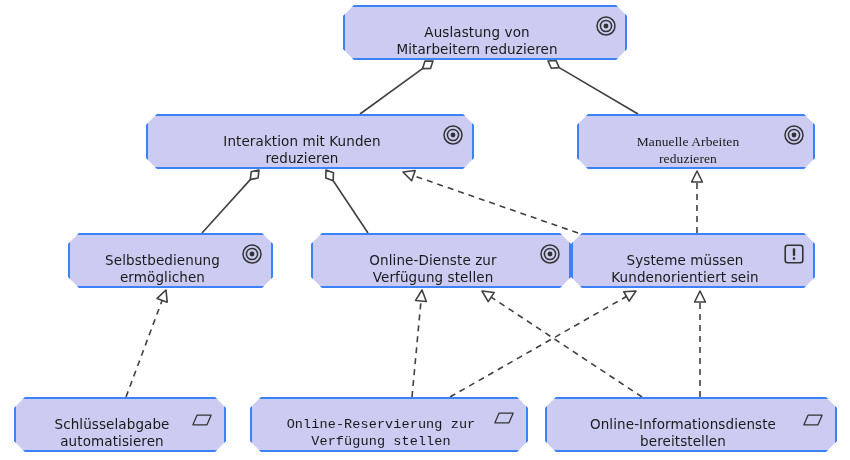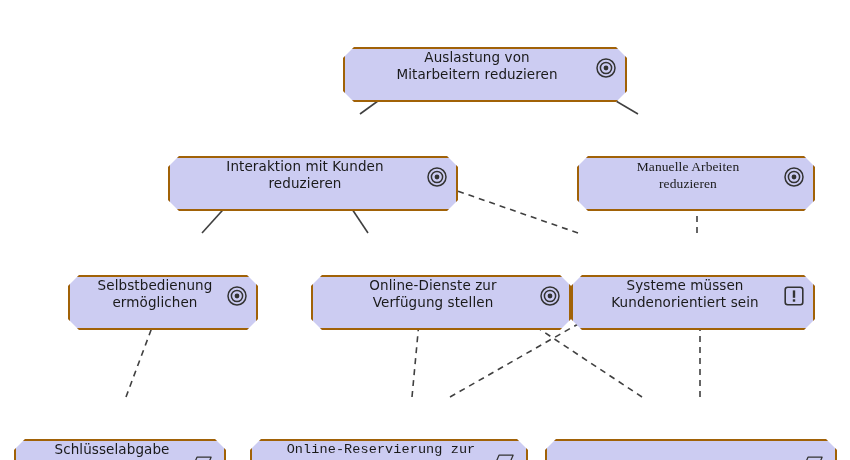--- a/index.html
+++ b/index.html
@@ -21,30 +21,29 @@
     left: 0;
     top: 0;
     width: 850px;
     height: 460px;
     pointer-events: none;
   }
   .node {
     position: absolute;
     box-sizing: border-box;
     background: #ccccf2;
-    border: 2px solid #a16207;
+    border: 2px solid #3b82f6;
     display: flex;
-    align-items: flex-start;
+    align-items: flex-end;
     justify-content: center;
     text-align: center;
     -webkit-clip-path: polygon(11px 0, calc(100% - 11px) 0, 100% 11px, 100% calc(100% - 11px),
                                calc(100% - 11px) 100%, 11px 100%, 0 calc(100% - 11px), 0 11px);
     clip-path: polygon(11px 0, calc(100% - 11px) 0, 100% 11px, 100% calc(100% - 11px),
                        calc(100% - 11px) 100%, 11px 100%, 0 calc(100% - 11px), 0 11px);
-    margin-top: 42px;
   }
   .node-label {
     font-size: 13.5px;
     line-height: 17px;
     color: #1a1a1a;
     padding: 0 30px 0 14px;
     white-space: pre-line;
     letter-spacing: 0.1px;
   }
   .node-icon {
@@ -116,39 +115,39 @@
   <div id="node-layer">
       <div class="node" style="left: 343px; top: 5px; width: 284px; height: 55px;">
         <div class="node-label">Auslastung von
 Mitarbeitern reduzieren</div>
         <span class="node-icon"><svg viewBox="0 0 20 20" width="100%" height="100%">
             <circle cx="10" cy="10" r="9" fill="none" stroke="#333333" stroke-width="1.5"></circle>
             <circle cx="10" cy="10" r="5.6" fill="none" stroke="#333333" stroke-width="1.5"></circle>
             <circle cx="10" cy="10" r="2.4" fill="#333333" stroke="#333333" stroke-width="0"></circle>
           </svg></span>
       </div>
-      <div class="node" style="left: 168px; top: 114px; width: 290px; height: 55px;">
+      <div class="node" style="left: 146px; top: 114px; width: 328px; height: 55px;">
         <div class="node-label">Interaktion mit Kunden
 reduzieren</div>
         <span class="node-icon"><svg viewBox="0 0 20 20" width="100%" height="100%">
             <circle cx="10" cy="10" r="9" fill="none" stroke="#333333" stroke-width="1.5"></circle>
             <circle cx="10" cy="10" r="5.6" fill="none" stroke="#333333" stroke-width="1.5"></circle>
             <circle cx="10" cy="10" r="2.4" fill="#333333" stroke="#333333" stroke-width="0"></circle>
           </svg></span>
       </div>
       <div class="node" style="left: 577px; top: 114px; width: 238px; height: 55px; font-family: Liberation Serif, serif;">
         <div class="node-label">Manuelle Arbeiten
 reduzieren</div>
         <span class="node-icon"><svg viewBox="0 0 20 20" width="100%" height="100%">
             <circle cx="10" cy="10" r="9" fill="none" stroke="#333333" stroke-width="1.5"></circle>
             <circle cx="10" cy="10" r="5.6" fill="none" stroke="#333333" stroke-width="1.5"></circle>
             <circle cx="10" cy="10" r="2.4" fill="#333333" stroke="#333333" stroke-width="0"></circle>
           </svg></span>
       </div>
-      <div class="node" style="left: 68px; top: 233px; width: 190px; height: 55px;">
+      <div class="node" style="left: 68px; top: 233px; width: 205px; height: 55px;">
         <div class="node-label">Selbstbedienung
 ermöglichen</div>
         <span class="node-icon"><svg viewBox="0 0 20 20" width="100%" height="100%">
             <circle cx="10" cy="10" r="9" fill="none" stroke="#333333" stroke-width="1.5"></circle>
             <circle cx="10" cy="10" r="5.6" fill="none" stroke="#333333" stroke-width="1.5"></circle>
             <circle cx="10" cy="10" r="2.4" fill="#333333" stroke="#333333" stroke-width="0"></circle>
           </svg></span>
       </div>
       <div class="node" style="left: 311px; top: 233px; width: 260px; height: 55px;">
         <div class="node-label">Online-Dienste zur
@@ -176,19 +175,21 @@
           </svg></span>
       </div>
       <div class="node" style="left: 250px; top: 397px; width: 278px; height: 55px; font-family: Liberation Mono, monospace;">
         <div class="node-label">Online-Reservierung zur
 Verfügung stellen</div>
         <span class="node-icon req-icon"><svg viewBox="0 0 22 13" width="100%" height="100%">
             <path d="M5.5 1.2 L21 1.2 L16.5 11.8 L1 11.8 Z" fill="none" stroke="#333333" stroke-width="1.4" stroke-linejoin="round"></path>
           </svg></span>
       </div>
       <div class="node" style="left: 545px; top: 397px; width: 292px; height: 55px;">
+        <div class="node-label">Online-Informationsdienste
+bereitstellen</div>
         <span class="node-icon req-icon"><svg viewBox="0 0 22 13" width="100%" height="100%">
             <path d="M5.5 1.2 L21 1.2 L16.5 11.8 L1 11.8 Z" fill="none" stroke="#333333" stroke-width="1.4" stroke-linejoin="round"></path>
           </svg></span>
       </div>
     </div>
 
 </div>
 
 </body></html>

